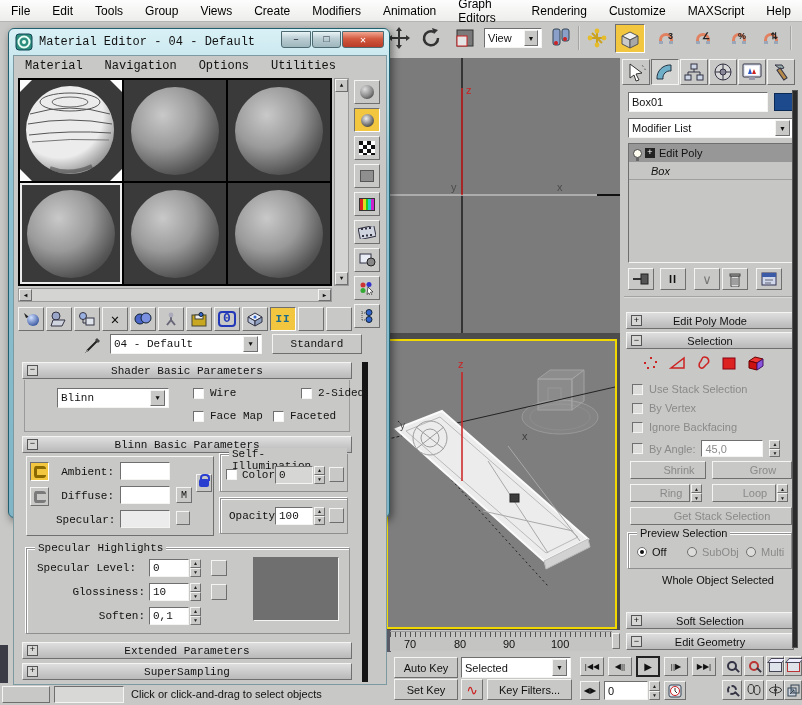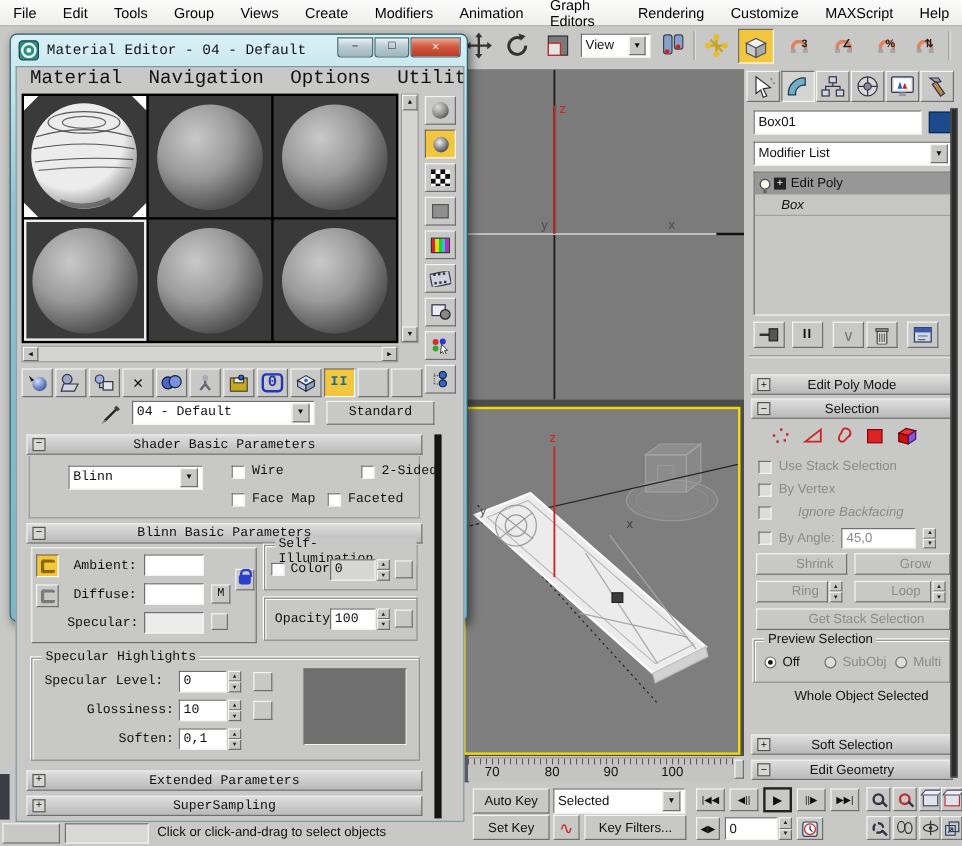--- a/index.html
+++ b/index.html
@@ -72,21 +72,21 @@
             background:linear-gradient(#d9f1f6,#8fc2d2 30%,#7fb5c7); border:1px solid #23606f;
             border-radius:6px; box-shadow:2px 3px 8px rgba(0,0,0,.5);font-family:Liberation Mono, monospace; }
   .me-title { position:absolute; left:0; top:0; width:100%; height:26px; display:flex; align-items:center; }
   .me-title .t { font-size:12px; color:#111; margin-left:6px; }
   .winbtn { position:absolute; top:2px; height:17px; border:1px solid #4d6a72; border-radius:0 0 3px 3px;
             display:flex; align-items:center; justify-content:center; font-size:10px; color:#fff;
             background:linear-gradient(#e9f4f6,#b9ccd2 45%,#9fb6bd); color:#223; }
   .winbtn.close { background:linear-gradient(#f2a893,#d35940 45%,#b83c28); color:#fff; }
   .me-client { position:absolute; left:4px; top:26px; width:374px; height:630px; background:#c8c8c6;
                border:1px solid #7d9aa3; overflow:hidden; }
-  .me-menu { position:absolute; left:0; top:0; width:100%; height:20px; display:flex; align-items:flex-start; font-size:16px; }
+  .me-menu { position:absolute; left:0; top:0; width:100%; height:20px; display:flex; align-items:center; font-size:12px; }
   .me-menu span { padding:0 11px; }
   .slotgrid { position:absolute; left:4px; top:22px; width:314px; height:208px; background:#000;
               display:grid; grid-template-columns:repeat(3,1fr); grid-template-rows:repeat(2,1fr); gap:2px; padding:2px; }
   .slot { position:relative; background:#3a3a3a; overflow:hidden; }
   .slot .sph { position:absolute; left:7px; top:7px; width:88px; height:88px; border-radius:50%;
                background:radial-gradient(circle at 36% 32%, #c9c9c9, #9a9a9a 40%, #565656 72%, #333 95%); }
   .slot.active { outline:2px solid #ededed; outline-offset:-2px; }
   .corner { position:absolute; width:0; height:0; border-style:solid; }
   .me-toolbtn { width:26px; height:24px; }
   .clamp { width:12px; height:12px; border:3px solid #7a7a7a; border-right:none; border-radius:3px; }
@@ -395,21 +395,21 @@
     </div>
 
     <div class="abs" style="left:12px;top:325px;display:flex;gap:6px;align-items:center;">
       <span class="cb dis"></span>
       <span class="lbl dis-t">Use Stack Selection</span>
     </div>
     <div class="abs" style="left:12px;top:344px;display:flex;gap:6px;align-items:center;">
       <span class="cb dis"></span>
       <span class="lbl dis-t">By Vertex</span>
     </div>
-    <div class="abs" style="left:12px;top:363px;display:flex;gap:22px;align-items:flex-end;font-style:italic;">
+    <div class="abs" style="left:12px;top:363px;display:flex;gap:6px;align-items:flex-end;">
       <span class="cb dis"></span>
       <span class="lbl dis-t">Ignore Backfacing</span>
     </div>
     <div class="abs" style="left:12px;top:382px;display:flex;gap:6px;align-items:center;">
       <span class="cb dis"></span>
       <span class="lbl dis-t">By Angle:</span>
       <span class="field" style="width:62px;height:17px;color:#8a8a8a;">
         <span>45,0</span>
         </span>
       <span class="spin" style="height:17px;">

